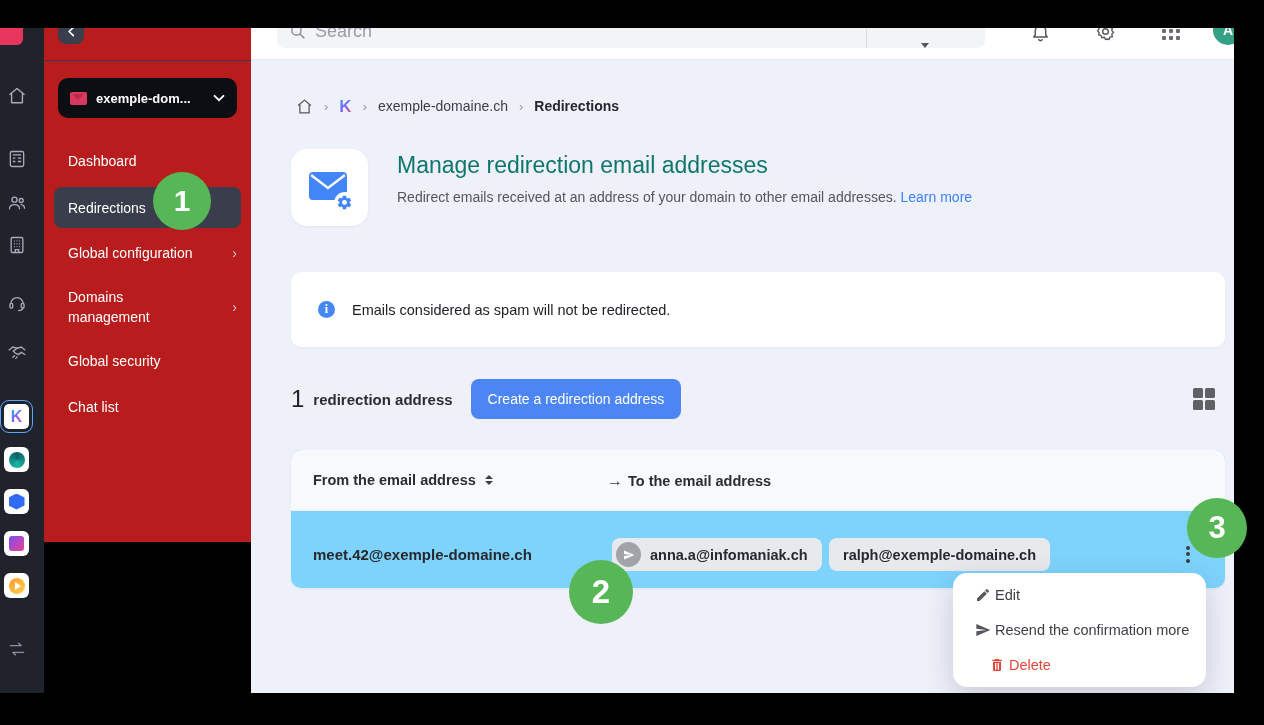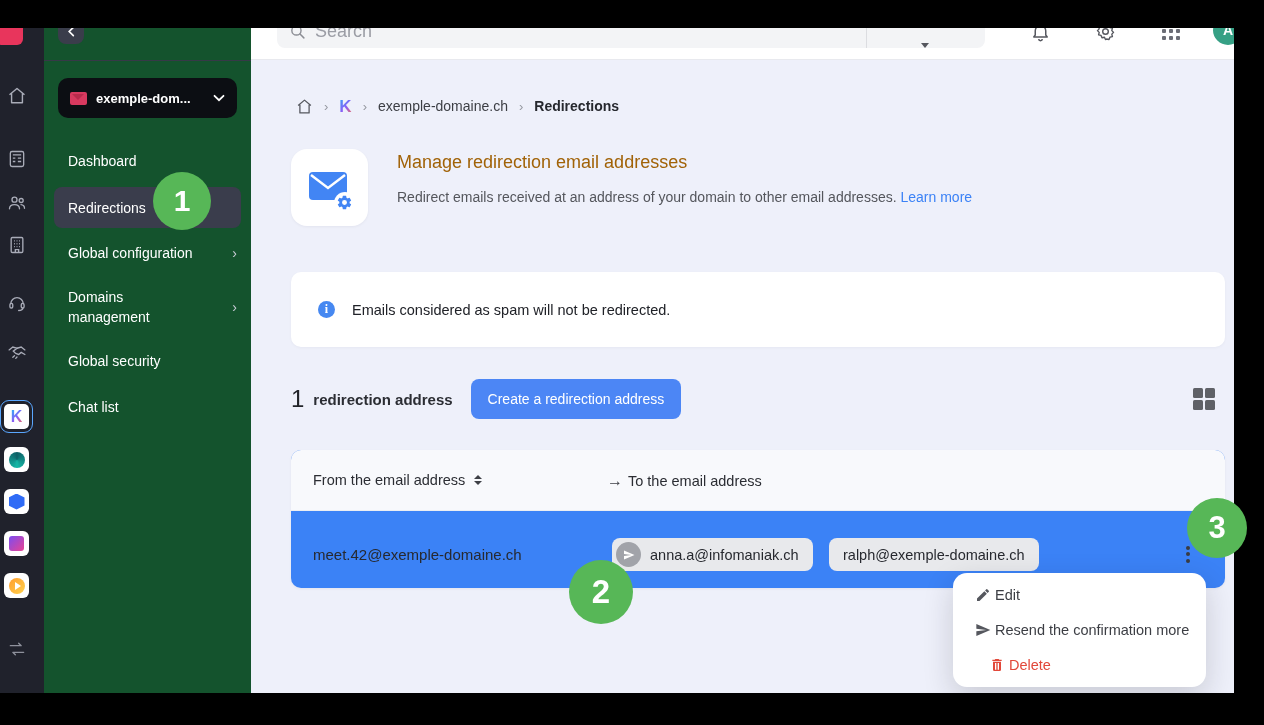--- a/index.html
+++ b/index.html
@@ -13,21 +13,21 @@
   .appsq { position:absolute; left:4px; width:25px; height:25px; background:#fff; border-radius:6px; display:flex; align-items:center; justify-content:center; }
   .appsq.sel { outline:1.5px solid #5aa7ff; outline-offset:3px; border-radius:5px; }
   .kgrad { font-weight:800; font-size:16px; line-height:1; background:linear-gradient(135deg,#38a1f8 10%,#8a5cf6 55%,#fb6e51 100%); -webkit-background-clip:text; background-clip:text; color:transparent; }
   .hexblue { width:16px; height:16px; background:#2f6bf6; clip-path:polygon(50% 0,100% 25%,100% 75%,50% 100%,0 75%,0 25%); }
   .tealcirc { width:16px; height:16px; border-radius:50%; background:conic-gradient(#0e5f66,#17b8a6,#0e5f66); }
   .purpsq { width:15px; height:15px; border-radius:3px; background:linear-gradient(135deg,#7c4df0,#e84393); }
   .orgcirc { width:16px; height:16px; border-radius:50%; background:linear-gradient(135deg,#ff9d2e,#ffd14d); position:relative; }
   .orgcirc:after { content:""; position:absolute; left:6px; top:4px; border-left:6px solid #fff; border-top:4px solid transparent; border-bottom:4px solid transparent; }
 
   
-  .sidebar { position:absolute; left:44px; top:0; width:207px; height:725px; background:#14532d; }
+  .sidebar { position:absolute; left:44px; top:0; width:207px; height:542px; background:#b91c1c; }
   .back-btn { position:absolute; left:14px; top:18px; width:26px; height:26px; background:#3a3d4b; border-radius:8px; display:flex; align-items:center; justify-content:center; }
   .side-divider { position:absolute; left:0; top:60px; width:207px; height:1px; background:#373948; }
   .domain-pill { position:absolute; left:14px; top:78px; width:179px; height:40px; background:#0c0e13; border-radius:10px; display:flex; align-items:center; padding:0 12px; gap:9px; }
   .domain-pill .env { width:17px; height:13px; background:#d8395f; border-radius:2px; position:relative; flex:none; }
   .domain-pill .env:after { content:""; position:absolute; left:2px; top:2px; width:13px; height:7px; border-left:6.5px solid transparent; border-right:6.5px solid transparent; border-top:6px solid #b92b4c; width:0; }
   .domain-pill span.lbl { color:#fff; font-size:13px; font-weight:600; flex:1; white-space:nowrap; overflow:hidden; }
   .nav-item { position:absolute; left:0; width:207px; color:#fff; font-size:14px; display:flex; align-items:center; padding:0 14px 0 24px; }
   .nav-item .chev { margin-left:auto; color:#c9ccd6; font-size:14px; }
   .nav-sel { position:absolute; left:10px; top:187px; width:187px; height:41px; background:#3a3d4c; border-radius:8px; }
 
@@ -48,39 +48,39 @@
 
   
   .crumbs { position:absolute; left:45px; top:95px; height:22px; display:flex; align-items:center; gap:11px; }
   .crumb-sep { color:#9598a0; font-size:13px; }
   .crumb-txt { font-size:14px; color:#3c3e44; }
   .crumb-cur { font-size:14px; color:#26282e; font-weight:700; }
   .klogo { font-weight:800; font-size:17px; line-height:1; background:linear-gradient(135deg,#38a1f8 5%,#8a5cf6 55%,#fb6e51 100%); -webkit-background-clip:text; background-clip:text; color:transparent; }
 
   
   .hero-icon { position:absolute; left:40px; top:149px; width:77px; height:77px; background:#fff; border-radius:16px; box-shadow:0 1px 3px rgba(20,20,43,.05); display:flex; align-items:center; justify-content:center; }
-  .page-title { position:absolute; left:146px; top:152px; font-size:18px; font-weight:500; color:#a16207; }
+  .page-title { position:absolute; left:146px; top:152px; font-size:23px; font-weight:500; color:#0f766e; }
   .page-sub { position:absolute; left:146px; top:189px; font-size:14px; color:#54565c; }
   .learn-more { color:#3b82f6; cursor:pointer; }
 
   
   .banner { position:absolute; left:40px; top:272px; width:934px; height:75px; background:#fff; border-radius:10px; display:flex; align-items:center; padding-left:27px; gap:17px; box-shadow:0 1px 3px rgba(20,20,43,.04); }
   .info-dot { width:17px; height:17px; border-radius:50%; background:#4688f1; color:#fff; font-size:12px; font-weight:700; font-family:"Liberation Serif",serif; display:flex; align-items:center; justify-content:center; flex:none; }
   .banner-text { font-size:14.5px; color:#202228; }
 
   
   .count-row { position:absolute; left:40px; top:379px; height:40px; display:flex; align-items:center; }
   .count-num { font-size:24px; font-weight:500; color:#212329; }
   .count-lbl { font-size:15px; font-weight:700; color:#2b2d33; margin-left:9px; }
   .create-btn { margin-left:18px; height:40px; background:#4c86f5; border:none; border-radius:8px; color:#fff; font-size:14px; font-family:"Liberation Sans",sans-serif; padding:0 17px; cursor:pointer; }
   .view-toggle { position:absolute; left:942px; top:388px; display:grid; grid-template-columns:repeat(2,9.5px); grid-auto-rows:9.5px; gap:2.5px; cursor:pointer; }
   .view-toggle i { background:#5f6167; border-radius:1.5px; }
 
   
-  .tcard { position:absolute; left:40px; top:450px; width:934px; height:138px; background:#3b82f6; border-radius:10px; box-shadow:0 1px 3px rgba(20,20,43,.05); }
+  .tcard { position:absolute; left:40px; top:450px; width:934px; height:138px; background:#7dd3fc; border-radius:10px; box-shadow:0 1px 3px rgba(20,20,43,.05);font-weight:bold; }
   .thead { position:absolute; left:0; top:0; width:934px; height:61px; background:#f8f9fc; border-bottom:1px solid #eceef2; border-radius:10px 10px 0 0; }
   .th1 { position:absolute; left:22px; top:22px; font-size:14.5px; color:#2b2d33; display:flex; align-items:center; gap:9px; }
   .sort { display:flex; flex-direction:column; gap:2px; cursor:pointer; }
   .sort i { width:0; height:0; border-left:4px solid transparent; border-right:4px solid transparent; }
   .sort .up { border-bottom:4.5px solid #3e4046; }
   .sort .dn { border-top:4.5px solid #3e4046; }
   .th2 { position:absolute; left:316px; top:22px; font-size:14.5px; color:#2b2d33; display:flex; align-items:center; gap:5px; }
   .arrow-r { font-size:16px; color:#3e4046; }
   .from-cell { position:absolute; left:22px; top:96px; font-size:15px; color:#27292f; }
   .chip { position:absolute; top:88px; height:33px; background:#e8e9ec; border-radius:8px; display:flex; align-items:center; font-size:14.5px; color:#27292f; }

